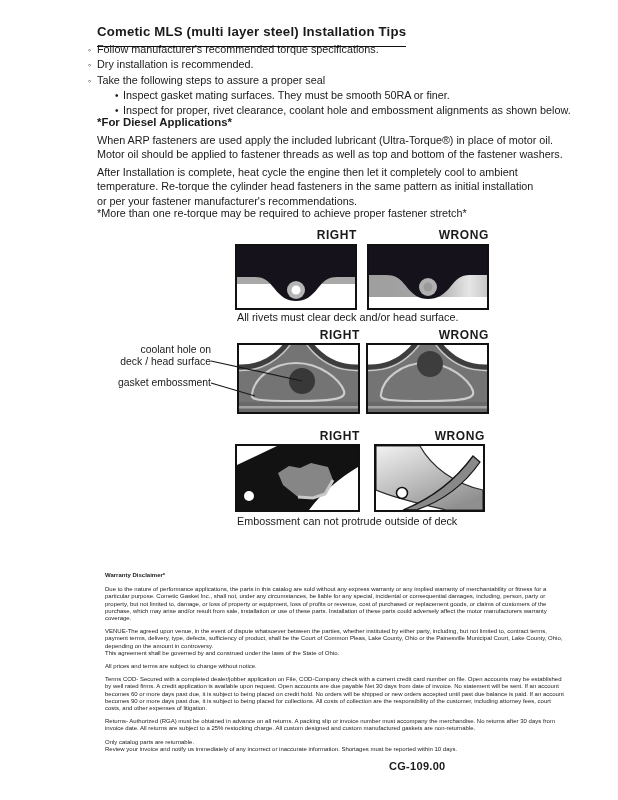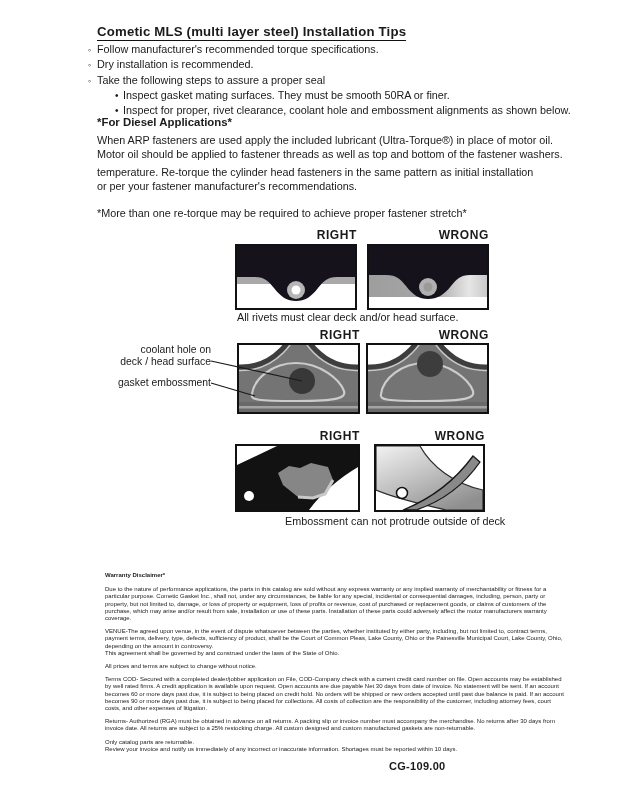--- a/index.html
+++ b/index.html
@@ -1,20 +1,20 @@
 <!DOCTYPE html>
 <html><head>
 <meta charset="utf-8">
 <style>
   html,body{margin:0;padding:0;background:#ffffff;}
   #page{position:relative;width:618px;height:800px;background:#ffffff;overflow:hidden;
         font-family:"Liberation Sans","DejaVu Sans",sans-serif;color:#1a1a1a;}
   .abs{position:absolute;}
   .nowrap{white-space:nowrap;}
-  .title{font-size:13.2px;font-weight:bold;letter-spacing:.2px;border-bottom:1.6px solid #111;padding-bottom:1px;}
+  .title{font-size:13.2px;font-weight:bold;letter-spacing:.2px;border-bottom:1.6px solid #111;padding-bottom:7px;}
   .body-line{font-size:10.8px;line-height:14.3px;}
   .bullet-row{display:flex;align-items:baseline;}
   .bullet-mark{width:9px;font-size:9px;flex:0 0 9px;}
   .sub-mark{width:8px;font-size:10px;flex:0 0 8px;}
   .sub-indent{margin-left:27px;}
   .diesel-head{font-size:11.4px;font-weight:bold;}
   .rw-label{font-size:12px;font-weight:600;letter-spacing:.6px;text-align:right;}
   .dbox{border:2px solid #111;background:#fff;line-height:0;}
   .caption{font-size:10.8px;line-height:13px;}
   .ann-label{font-size:10.4px;line-height:12.4px;text-align:right;}
@@ -55,20 +55,21 @@
       <span>Inspect for proper, rivet clearance, coolant hole and embossment alignments as shown below.</span>
     </div>
   </div>
 
   <div class="abs diesel-head nowrap" style="left:97px;top:116px;">*For Diesel Applications*</div>
   <div class="abs" style="left:97px;top:133px;">
     <div class="body-line nowrap">When ARP fasteners are used apply the included lubricant (Ultra-Torque®) in place of motor oil.</div>
     <div class="body-line nowrap">Motor oil should be applied to fastener threads as well as top and bottom of the fastener washers.</div>
   </div>
   <div class="abs" style="left:97px;top:165px;">
+    <div class="body-line nowrap">After Installation is complete, heat cycle the engine then let it completely cool to ambient</div>
     <div class="body-line nowrap">temperature. Re-torque the cylinder head fasteners in the same pattern as initial installation</div>
     <div class="body-line nowrap">or per your fastener manufacturer's recommendations.</div>
   </div>
   <div class="abs body-line nowrap" style="left:97px;top:206px;">*More than one re-torque may be required to achieve proper fastener stretch*</div>
 
   <div class="abs rw-label" style="left:235px;top:228px;width:122px;">RIGHT</div>
   <div class="abs rw-label" style="left:367px;top:228px;width:122px;">WRONG</div>
 
   <div class="abs dbox" style="left:235px;top:244px;">
     <svg width="118" height="62" viewBox="0 0 118 62">
@@ -165,21 +166,21 @@
           <stop offset="1" stop-color="#8f8f8f"></stop>
         </linearGradient>
       </defs>
       <rect x="0" y="0" width="107" height="64" fill="#ffffff"></rect>
       <path d="M0,0 H44 C55,20 78,38 107,44 V64 H70 C45,58 18,52 0,44 Z" fill="url(#g3)" stroke="#2a2a2a" stroke-width="1.2"></path>
       <path d="M97,10 L104,16 C86,42 64,56 40,64 L27,64 C52,54 78,36 97,10 Z" fill="#898989" stroke="#161616" stroke-width="1.3"></path>
       <circle cx="26" cy="47" r="5.5" fill="#ffffff" stroke="#111111" stroke-width="1.5"></circle>
     </svg>
   </div>
 
-  <div class="abs" style="left:237px;top:515px;margin-left:48px;">
+  <div class="abs" style="left:237px;top:515px;">
     <div class="caption nowrap">Embossment can not protrude outside of deck</div>
   </div>
 
   <div class="abs disc" style="left:105px;top:572px;">
     <p class="disc-title">Warranty Disclaimer*</p>
     <p>Due to the nature of performance applications, the parts in this catalog are sold without any express warranty or any implied warranty of merchantability or fitness for a particular purpose.  Cometic Gasket Inc., shall not, under any circumstances, be liable for any special, incidental or consequential damages, including, person, party or property, but not limited to, damage, or loss of property or equipment, loss of profits or revenue, cost of purchased or replacement goods, or claims of customers of the purchase, which may arise and/or result from sale, installation or use of these parts.  Installation of these parts could adversely affect the motor manufacturers warranty coverage.</p>
     <p style="margin-bottom:0;">VENUE-The agreed upon venue, in the event of dispute whatsoever between the parties, whether instituted by either party, including, but not limited to, contract terms, payment terms, delivery, type, defects, sufficiency of product, shall be the Court of Common Pleas, Lake County, Ohio or the Painesville Municipal Court, Lake County, Ohio, depending on the amount in controversy.</p>
     <p>This agreement shall be governed by and construed under the laws of the State of Ohio.</p>
     <p>All prices and terms are subject to change without notice.</p>
     <p>Terms COD- Secured with a completed dealer/jobber application on File, COD-Company check with a current credit card number on file.  Open accounts may be established by well rated firms.  A credit application is available upon request.  Open accounts are due payable Net 30 days from date of invoice.  No statement will be sent.  If an account becomes 60 or more days past due, it is subject to being placed on credit hold.  No orders will be shipped or new orders accepted until past due balance is paid.  If an account becomes 90 or more days past due, it is subject to being placed for collections.  All costs of collection are the responsibility of the customer, including attorney fees, court costs, and other expenses of litigation.</p>

